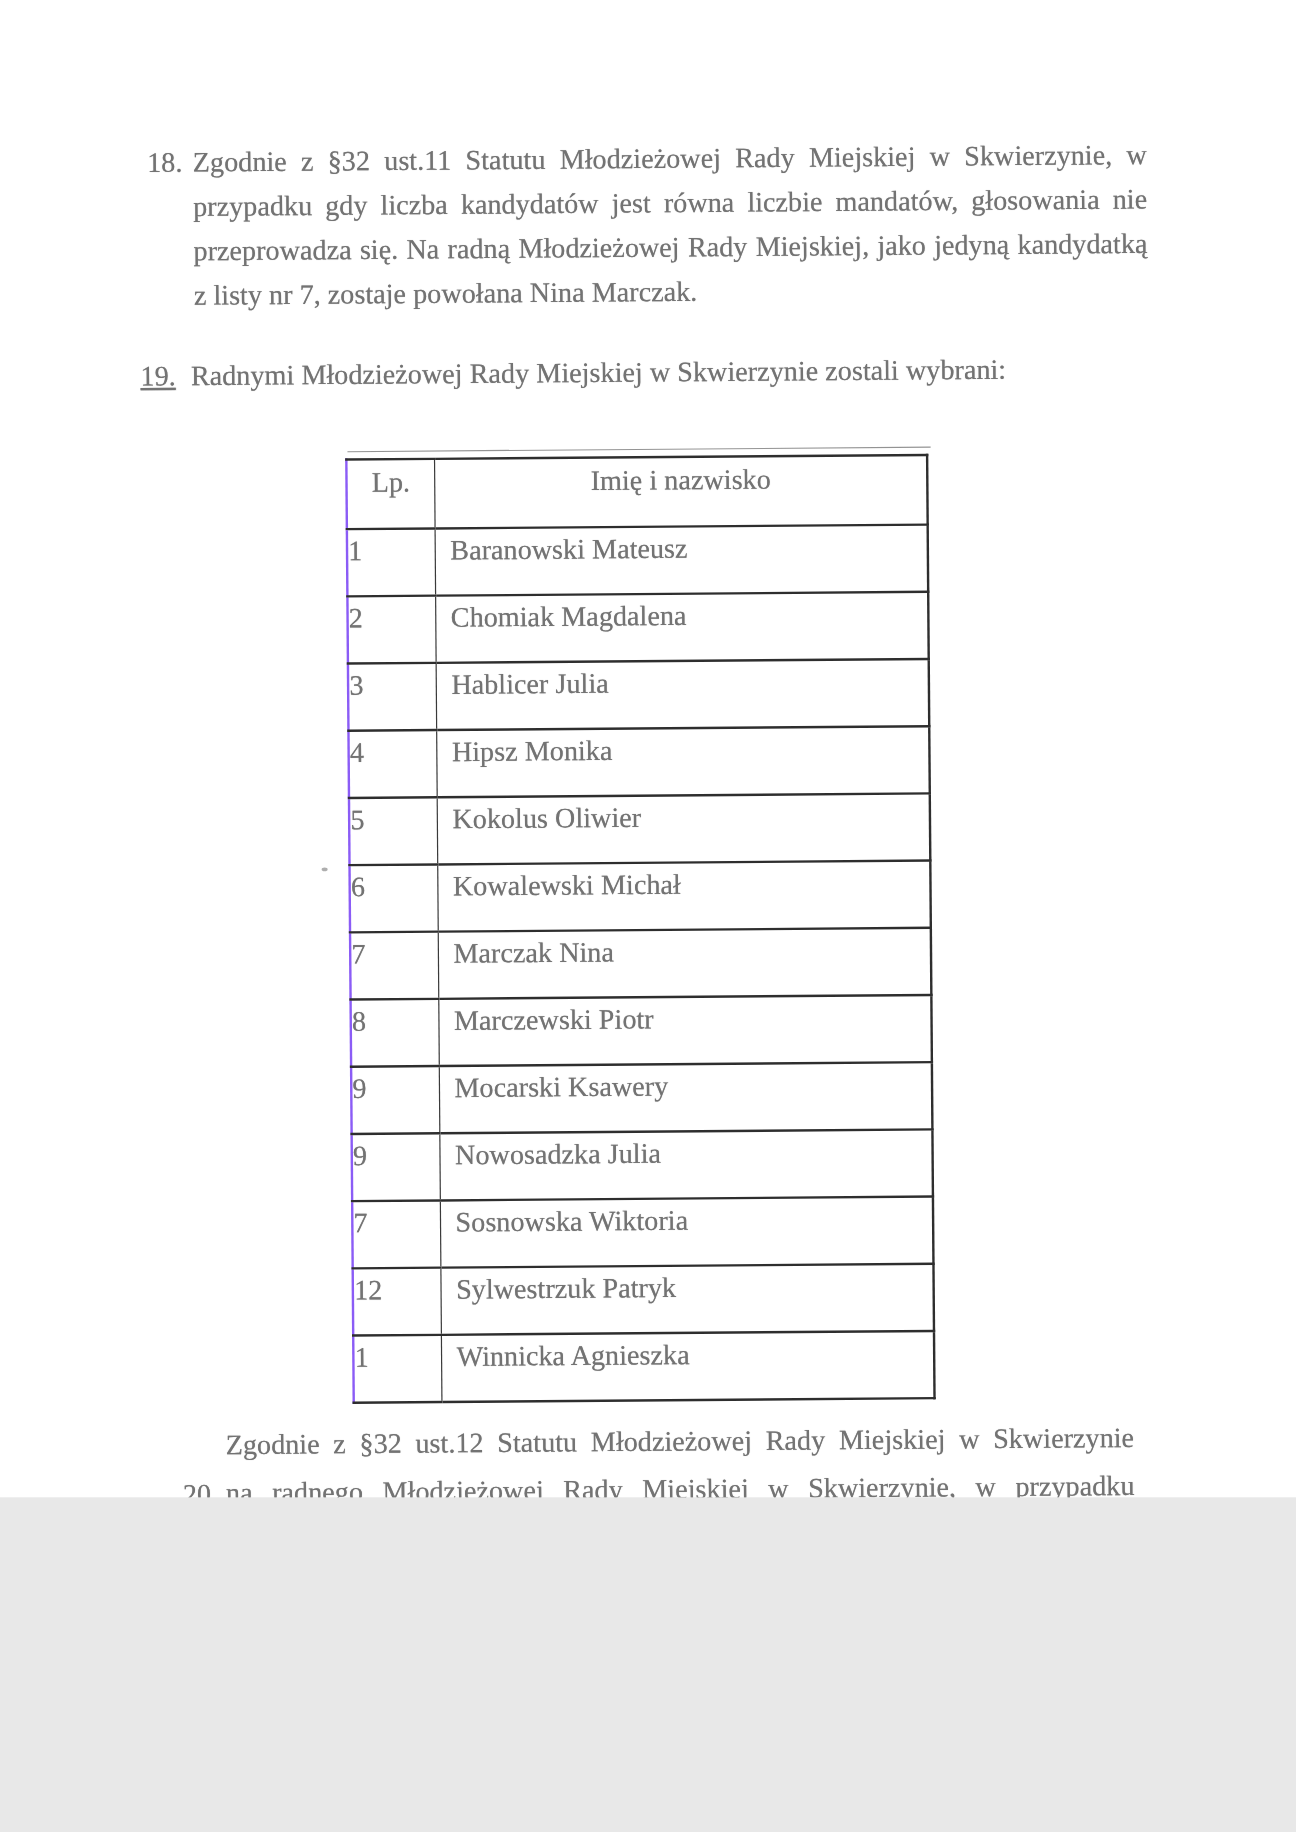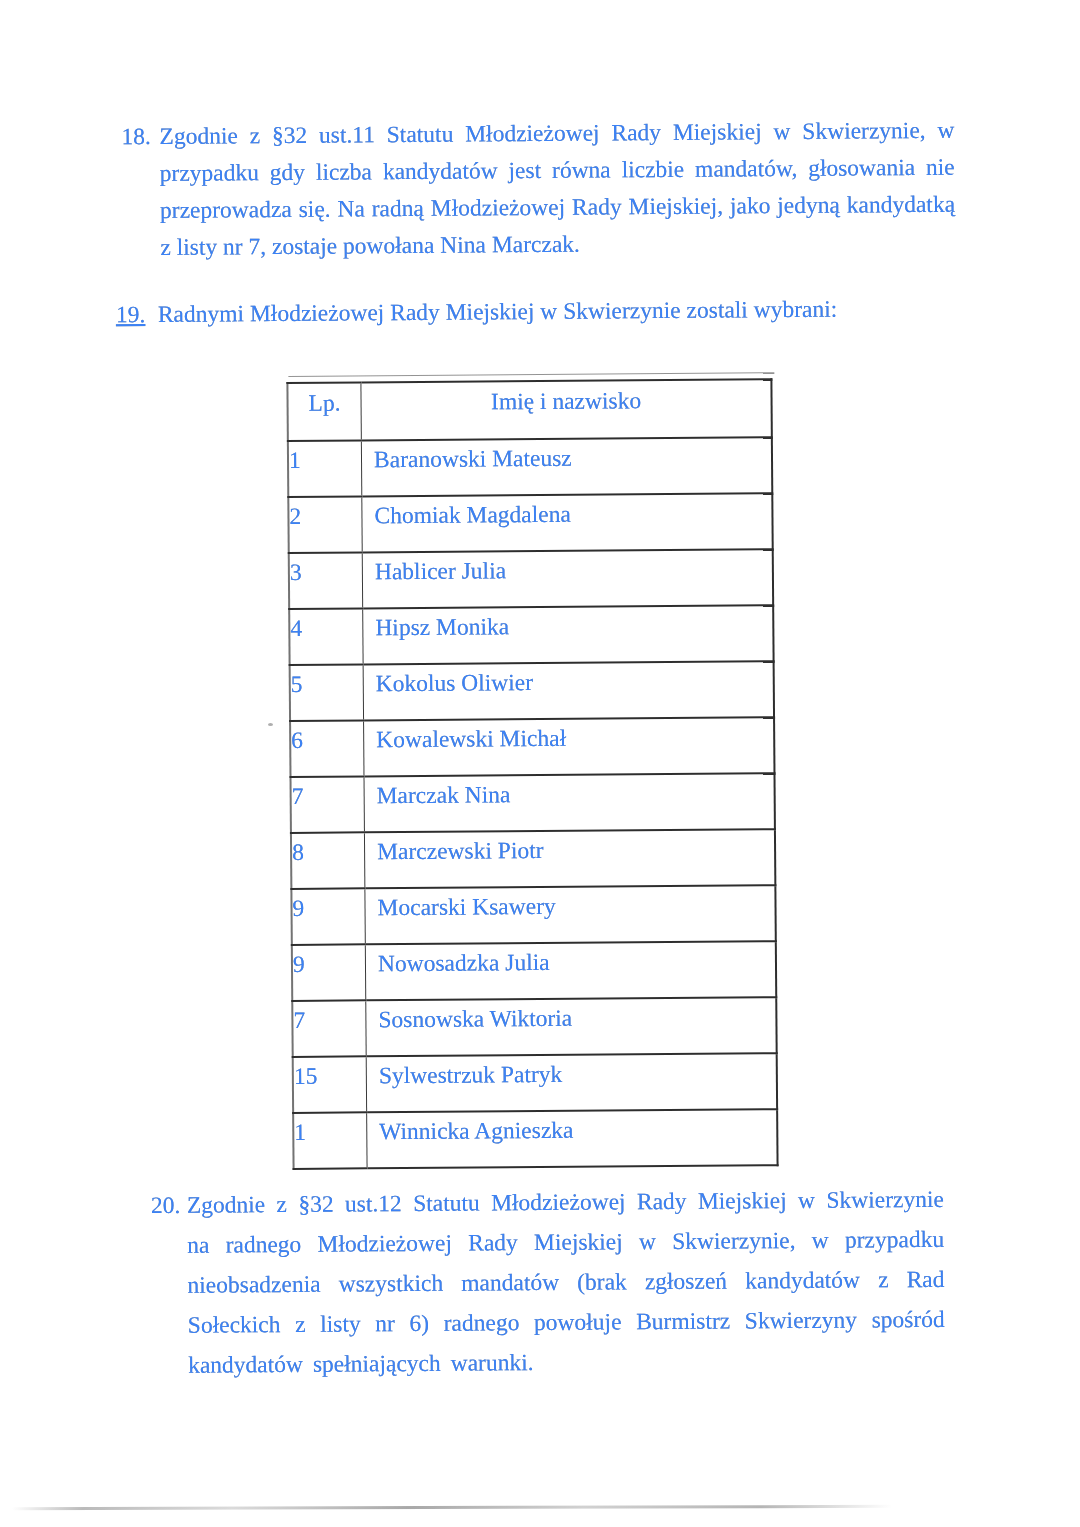--- a/index.html
+++ b/index.html
@@ -3,25 +3,25 @@
 <meta charset="utf-8">
 <style>
   html, body {
     margin: 0;
     padding: 0;
     background: #e8e8e8;
   }
   .page {
     position: relative;
     width: 1080px;
-    height: 1527px;
+    height: 1248px;
     background: #ffffff;
     overflow: hidden;
     font-family: "Liberation Serif", "DejaVu Serif", serif;
-    color: #3b82f6;
+    color: #737373;
   }
   .content {
     position: absolute;
     inset: 0;
     transform: rotate(-0.45deg);
     transform-origin: 50% 55%;
   }
   .para {
     position: absolute;
     display: flex;
@@ -38,21 +38,21 @@
   }
   #para-18 { top: 115px; left: 127px; line-height: 37px; }
   #para-18 .num { width: 38px; }
   #para-18 .ptext { width: 795px; }
 
   #para-19 { top: 293px; left: 120px; line-height: 37px; }
   #para-19 .num { width: 42px; text-decoration: underline; }
   #para-19 .ptext { text-align: left; width: auto; }
 
   #para-20 { top: 1182px; left: 148px; line-height: 40px; }
-  #para-20 .num { width: 36px; }
+  #para-20 .num { width: 36px; margin-top: 41px; }
   #para-20 .ptext { width: 757px; word-spacing: 4px; }
 
   .tablewrap {
     position: absolute;
     top: 380px;
     left: 290px;
     width: 486px;
   }
   
   .tablewrap::before {
@@ -76,21 +76,21 @@
     border-top: 2px solid #2e2e2e;
     border-bottom: 2px solid #2e2e2e;
     vertical-align: top;
     font-weight: normal;
     padding: 0;
   }
   table.members th { height: 50px; padding-top: 6px; }
   table.members td { height: 49px; padding-top: 5px; }
   table.members .c-lp {
     width: 72px;
-    border-left: 2px solid #737373;
+    border-left: 2px solid #8b5cf6;
     border-right: 1px solid #3a3a3a;
   }
   table.members .c-name {
     text-align: left;
     padding-left: 12px;
     border-right: 2px solid #2e2e2e;
   }
   table.members th.c-name { text-align: center; padding-left: 0; }
 
   .scan-speck {
@@ -184,21 +184,21 @@
             </tr>
             <tr>
               <td class="c-lp">9</td>
               <td class="c-name">Nowosadzka Julia</td>
             </tr>
             <tr>
               <td class="c-lp">7</td>
               <td class="c-name">Sosnowska Wiktoria</td>
             </tr>
             <tr>
-              <td class="c-lp">15</td>
+              <td class="c-lp">12</td>
               <td class="c-name">Sylwestrzuk Patryk</td>
             </tr>
             <tr>
               <td class="c-lp">1</td>
               <td class="c-name">Winnicka Agnieszka</td>
             </tr>
           </tbody>
       </table>
     </div>
 

